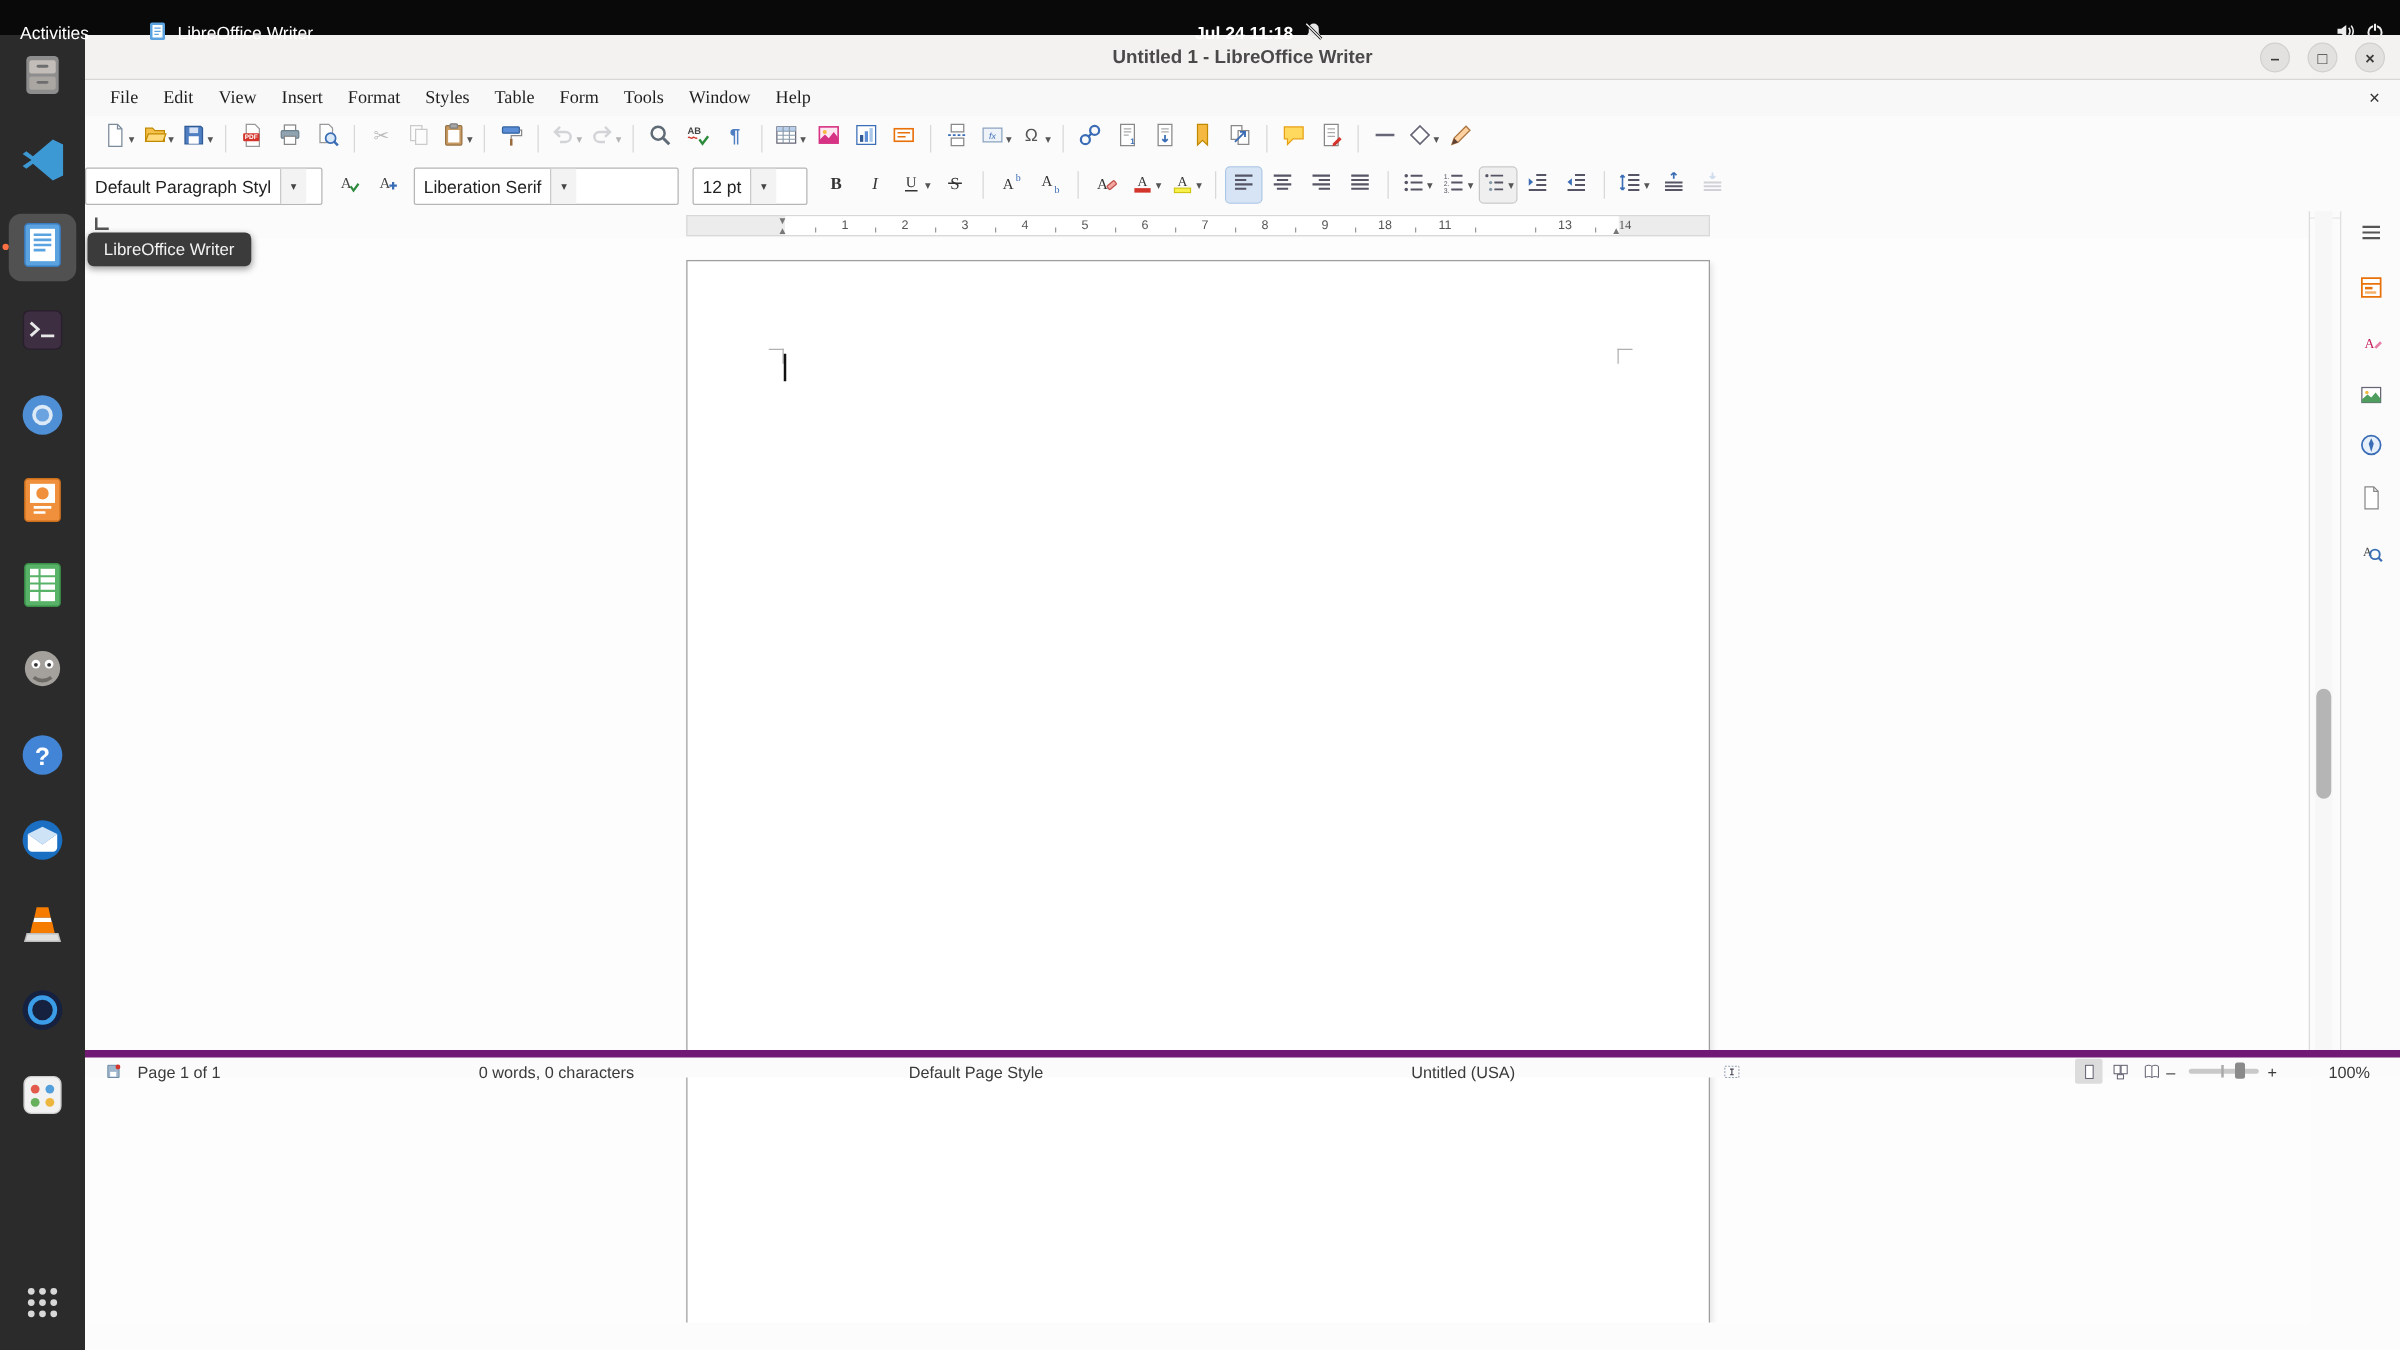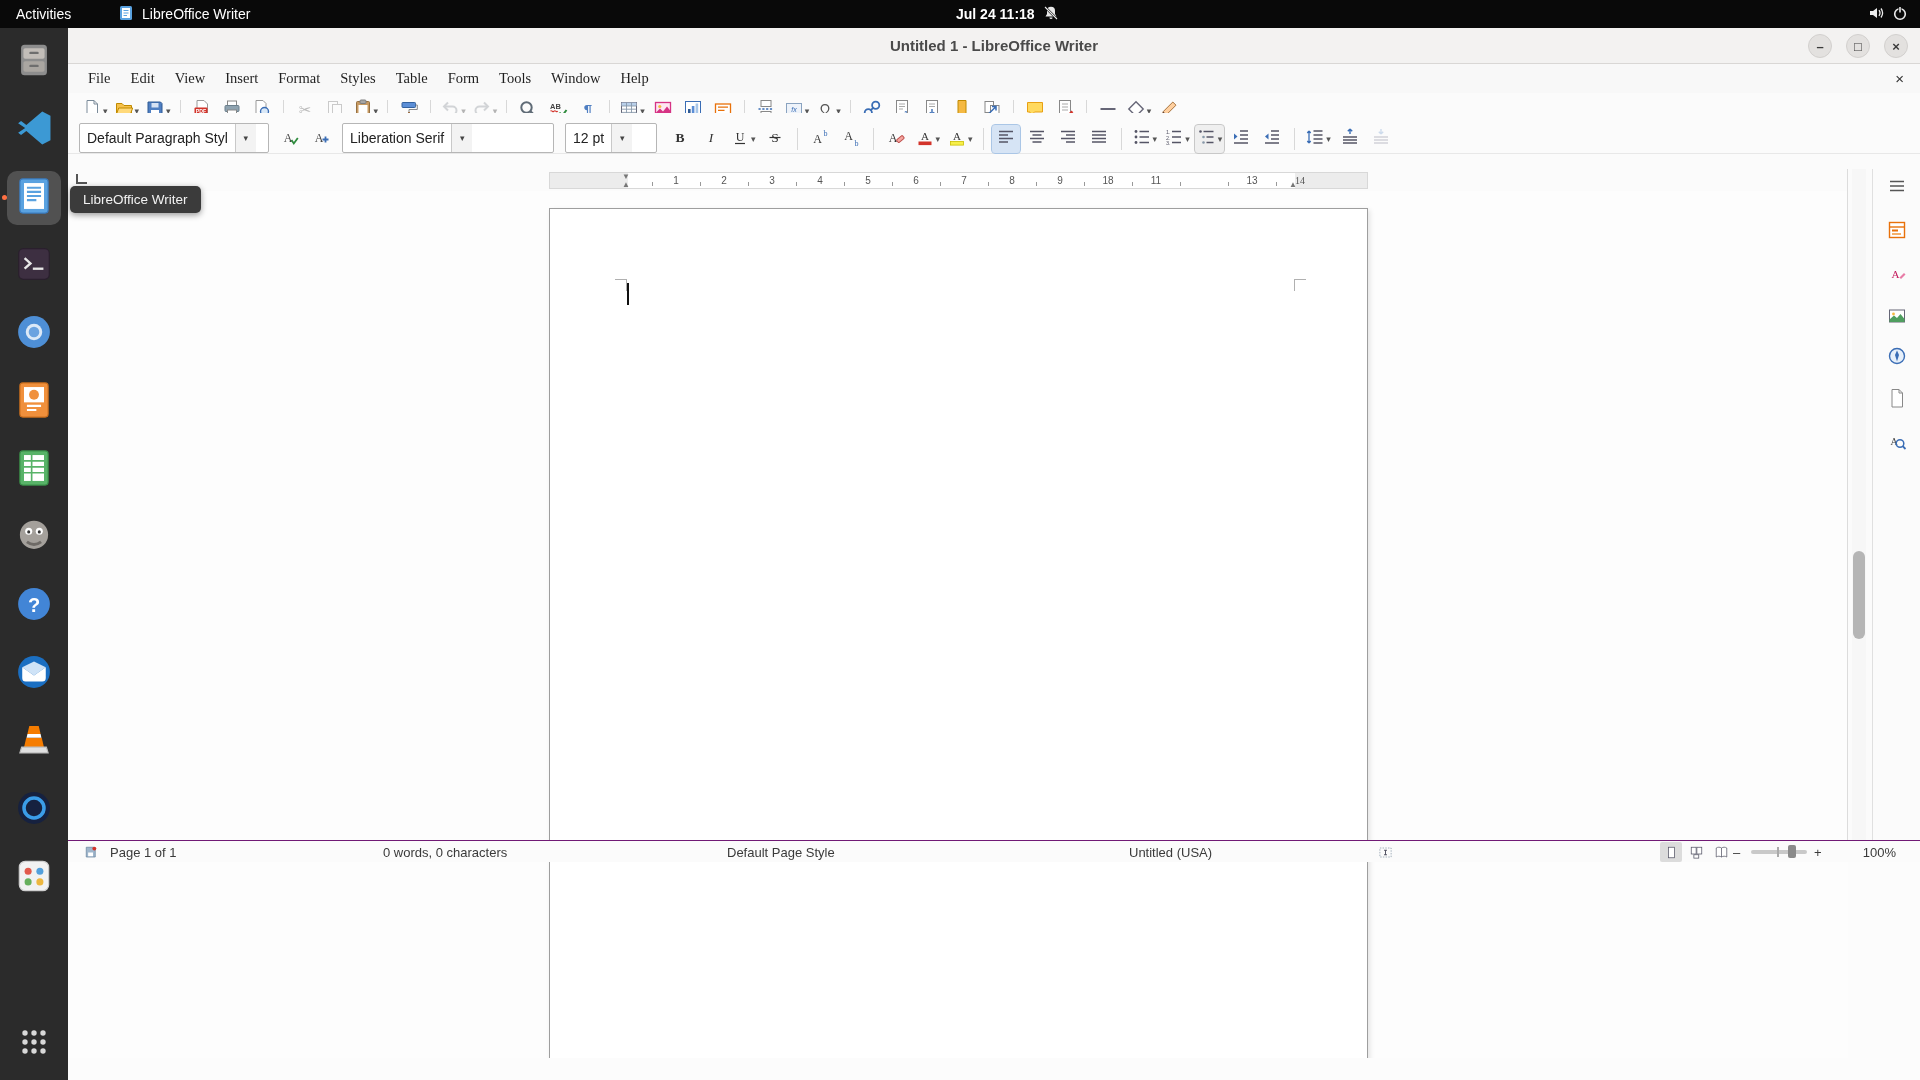--- a/index.html
+++ b/index.html
@@ -1,21 +1,21 @@
 <!DOCTYPE html>
 <html><head>
 <meta charset="utf-8">
 <style>
   * { box-sizing: border-box; margin:0; padding:0; }
   html,body { width:1920px; height:1080px; overflow:hidden; }
   body { font-family:"Liberation Sans", sans-serif; background:#fcfcfc; position:relative; }
 
   
   #topbar { position:absolute; left:0; top:0; width:1920px; height:28px; background:#090909; color:#fff; font-size:14px; z-index:40; }
-  #topbar .tb-item { position:absolute; top:0; height:28px; display:flex; align-items:center; gap:8px; }
+  #topbar .tb-item { position:absolute; top:12px; height:28px; display:flex; align-items:center; gap:8px; }
   #activities { left:16px; }
   #topbar-app { left:118px; }
   #topbar-center { left:956px; font-weight:bold; }
   #topbar-right { right:12px; gap:18px; }
 
   
   #dock { position:absolute; left:0; top:28px; width:68px; height:1052px; background:rgba(34,34,34,0.96); z-index:30; }
   .dock-item { width:68px; height:68px; position:relative; display:flex; align-items:center; justify-content:center; }
   .dock-item.active::before { content:""; position:absolute; inset:7px; background:rgba(255,255,255,0.18); border-radius:10px; }
   .dock-item.active::after { content:""; position:absolute; left:2px; top:31px; width:5px; height:5px; border-radius:50%; background:#ff7043; }
@@ -27,21 +27,21 @@
 
   #titlebar { position:absolute; left:0; top:0; width:100%; height:36px; background:#f3f2f1; border-bottom:1px solid #d9d7d5; display:flex; align-items:center; justify-content:center; font-size:15px; font-weight:bold; color:#4a4a4a; }
   #win-controls { position:absolute; right:12px; top:6px; display:flex; gap:14px; }
   .winbtn { width:24px; height:24px; border-radius:50%; background:#e3e1df; border:1px solid #d2d0ce; display:flex; align-items:center; justify-content:center; font-size:13px; color:#3a3a3a; }
 
   #menubar { position:absolute; left:0; top:36px; width:100%; height:29px; background:#f8f8f8; display:flex; align-items:center; padding-left:10px; font-size:14.5px; color:#1f1f1f; }
   .menu-item { padding:3px 10px; border-radius:3px;font-family:Liberation Serif, serif; }
   #close-doc { position:absolute; right:16px; font-size:15px; color:#333; }
 
   #toolbar1 { position:absolute; left:0; top:65px; width:100%; height:35px; background:#fbfbfb; display:flex; align-items:center; padding-left:12px; gap:2px; }
-  #toolbar2 { position:absolute; left:0; top:85px; width:100%; height:41px; background:#fbfbfb; border-bottom:1px solid #e8e8e8; display:flex; align-items:flex-end; padding-left:11px; gap:3px; }
+  #toolbar2 { position:absolute; left:0; top:106px; width:100%; height:41px; background:#fbfbfb; border-bottom:1px solid #e8e8e8; display:flex; align-items:flex-start; padding-left:0; gap:3px; }
 
   .tbtn { height:28px; min-width:28px; display:flex; align-items:center; justify-content:center; border-radius:3px; padding:0 2px; }
   .tbtn .caret { font-size:9px; color:#555; margin-left:1px; }
   .tbtn.disabled { opacity:.42; }
   .tbtn.active { background:#d6e4f5; outline:1px solid #aac6e6; }
   .tbtn.hovered { background:#efefef; outline:1px solid #c8c8c8; }
   .tsep { width:1px; height:22px; background:#d8d8d8; margin:0 5px; }
 
   .combo { height:30px; border:1px solid #b6b6b6; border-radius:2px; background:#fff; display:flex; align-items:stretch; font-size:14px; color:#222; }
   .combo .val { display:flex; align-items:center; padding:0 7px; white-space:nowrap; overflow:hidden; }
@@ -69,21 +69,21 @@
 
   #vdivider { position:absolute; right:72px; top:141px; bottom:22px; width:1px; background:#dcdcdc; }
   #vscroll-track { position:absolute; right:54px; top:141px; bottom:22px; width:14px; background:#f7f7f7; }
   #vscroll-thumb { position:absolute; right:55px; top:523px; width:12px; height:88px; background:#b5b5b5; border-radius:6px; }
 
   
   #sidebar-strip { position:absolute; right:0; top:141px; bottom:22px; width:48px; background:#fbfbfb; border-left:1px solid #e0e0e0; }
   .side-item { position:absolute; left:10px; width:28px; height:28px; display:flex; align-items:center; justify-content:center; border-radius:3px; }
 
   
-  #statusbar { position:absolute; left:0; bottom:0; width:100%; height:22px; background:#fbfbfb; border-top:1px solid #701a75; font-size:13px; color:#3a3a3a; }
+  #statusbar { position:absolute; left:0; bottom:0; width:100%; height:22px; background:#fbfbfb; border-top:6px solid #701a75; font-size:13px; color:#3a3a3a; }
   #statusbar .st { position:absolute; top:0; height:22px; display:flex; align-items:center; }
   .viewbtn { width:22px; height:20px; display:flex; align-items:center; justify-content:center; border-radius:2px; }
   .viewbtn.active { background:#dcdcdc; }
   #zoom-track { position:absolute; top:9px; width:56px; height:4px; background:#c9c9c9; border-radius:2px; }
   #zoom-notch { position:absolute; left:26px; top:-3px; width:2px; height:10px; background:#aaa; }
   #zoom-thumb { position:absolute; top:4px; width:8px; height:13px; background:#8a8a8a; border-radius:2px; }
 
   
   #dock-tooltip { position:absolute; left:70px; top:186px; z-index:60; background:#3b3b3b; color:#f2f2f2; font-size:13.5px; padding:6px 13px; border-radius:5px; box-shadow:0 2px 6px rgba(0,0,0,0.4); }
 </style>

